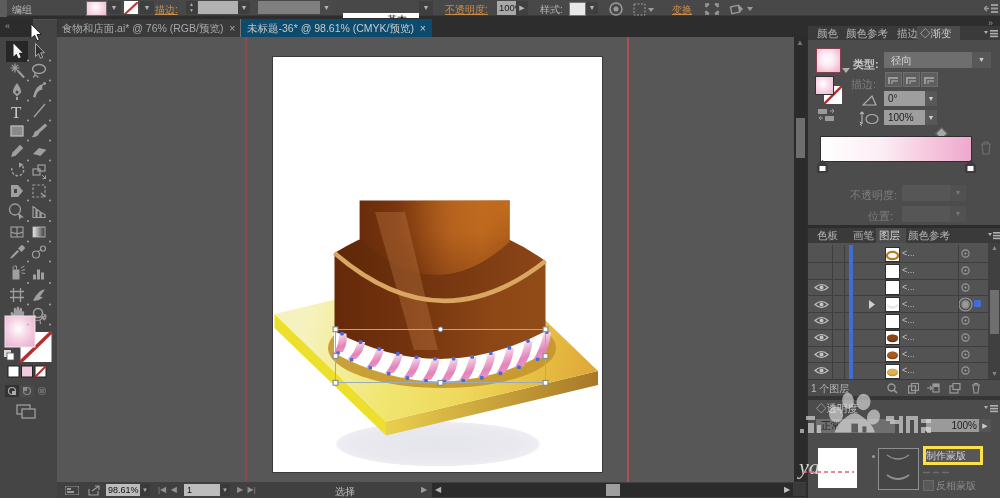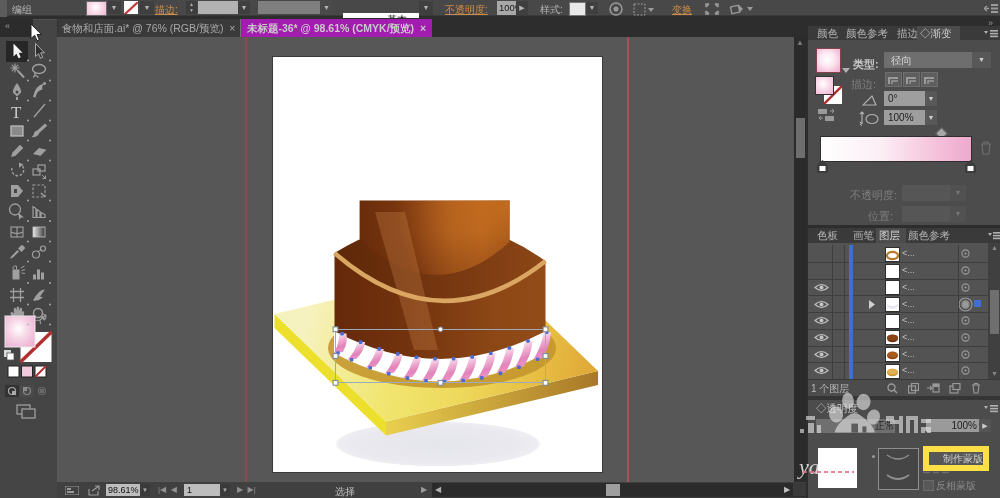--- a/index.html
+++ b/index.html
@@ -72,21 +72,21 @@
     <path d="M0,4.5 l5,0 M3,2 l-3,2.5 l3,2.5" stroke="#9a9a9a" stroke-width="1.3" fill="none"></path>
     <rect x="7" y="0" width="7" height="2" fill="#9a9a9a"></rect>
     <rect x="7" y="3.5" width="7" height="2" fill="#9a9a9a"></rect>
     <rect x="7" y="7" width="7" height="2" fill="#9a9a9a"></rect>
   </svg>
 
 <div class="abs" id="tabsrow"></div>
 <div class="abs" style="left:28px;top:19px;width:29px;height:18px;background:#505050;"></div>
 <div class="abs" style="left:36px;top:32px;width:18px;height:4px;background:#3a3a3a;"></div>
 <div class="doctab" style="left:57px;top:19px;width:183px;background:#3a3a3a;border-right:4px solid #737373;">食物和店面.ai* @ 76% (RGB/预览)&nbsp;&nbsp;×</div>
-<div class="doctab" style="left:241px;top:19px;width:191px;background:#a21caf;color:#c9c9c9;font-weight:bold;">未标题-36* @ 98.61% (CMYK/预览)&nbsp;&nbsp;×</div>
+<div class="doctab" style="left:241px;top:19px;width:191px;background:#0c4a6e;color:#c9c9c9;">未标题-36* @ 98.61% (CMYK/预览)&nbsp;&nbsp;×</div>
 
 <div class="abs" id="toolbar"></div>
 <div class="abs" style="left:0;top:19px;width:28px;height:18px;background:#2c2c2c;color:#9a9a9a;font-size:9px;line-height:14px;padding-left:5px;">«</div>
 <svg class="abs" style="left:0;top:36px;" width="57" height="462">
     <defs>
       <linearGradient id="tg" x1="0" y1="0" x2="1" y2="0">
         <stop offset="0" stop-color="#e8e8e8"></stop>
         <stop offset="1" stop-color="#3a3a3a"></stop>
       </linearGradient>
 <radialGradient id="fillG" cx="45%" cy="42%" r="65%">
@@ -581,30 +581,30 @@
     </svg>
 <div class="abs" style="left:0;top:379.6px;width:194px;height:4px;background:#353535;"></div>
 <div class="abs" style="left:0;top:384px;width:194px;height:98px;background:#4c4c4c;"></div>
 <div class="abs" style="left:8px;top:386px;font-size:10.5px;color:#c6c6c6;">◇透明度</div>
 <svg class="abs" style="left:176px;top:389px;" width="14" height="8">
       <path d="M0,1 l4,0 l-2,3 z" fill="#b0b0b0"></path>
       <rect x="6" y="0" width="8" height="1.6" fill="#b0b0b0"></rect>
       <rect x="6" y="2.8" width="8" height="1.6" fill="#b0b0b0"></rect>
       <rect x="6" y="5.6" width="8" height="1.6" fill="#b0b0b0"></rect>
     </svg>
-<div class="abs" style="left:8px;top:403px;width:74px;height:14px;background:#6f6f6f;color:#1d1d1d;font-size:10px;line-height:14px;padding-left:5px;text-align:right;">正常</div>
+<div class="abs" style="left:8px;top:403px;width:74px;height:14px;background:#6f6f6f;color:#1d1d1d;font-size:10px;line-height:14px;padding-left:5px;">正常</div>
 <div class="abs" style="left:118px;top:403px;width:51px;height:13px;background:#9a9a9a;color:#1d1d1d;font-size:10px;line-height:13px;text-align:right;padding-right:3px;">100%</div>
 <div class="abs" style="left:171px;top:403px;width:12px;height:13px;background:#555;color:#ccc;font-size:7px;line-height:13px;text-align:center;">▶</div>
 <div class="abs" style="left:10px;top:432px;width:39px;height:40px;background:#fff;"></div>
 <div class="abs" style="left:64px;top:439px;width:3px;height:3px;background:#9a9a9a;border-radius:50%;"></div>
 <div class="abs" style="left:70px;top:432px;width:39px;height:40px;background:#454545;border:1.5px solid #8f8f8f;"><svg width="39" height="40">
         <path d="M8,6 Q19,14 30,6" fill="none" stroke="#8f8f8f" stroke-width="1.5"></path>
         <path d="M8,26 Q19,34 30,26" fill="none" stroke="#8f8f8f" stroke-width="2"></path>
       </svg></div>
-<div class="abs" style="left:115px;top:430px;width:54px;height:13px;background:#575757;border:6px solid #fde047;color:#cfcfcf;font-size:10px;line-height:13px;text-align:right;">制作蒙版</div>
+<div class="abs" style="left:115px;top:430px;width:54px;height:13px;background:#575757;border:3px solid #fde047;color:#cfcfcf;font-size:10px;line-height:13px;text-align:left;">制作蒙版</div>
 <svg class="abs" style="left:115px;top:454px;" width="26" height="5">
       <path d="M0,2.5 l7,0 M10,2.5 l6,0 M19,2.5 l7,0" stroke="#6e6e6e" stroke-width="1.5"></path>
     </svg>
 <div class="abs" style="left:115px;top:464px;width:9px;height:9px;border:1px solid #6a6a6a;background:#585858;"></div>
 <div class="abs" style="left:128px;top:463px;font-size:10px;color:#8a8a8a;">反相蒙版</div>
 </div>
 
 <svg class="abs" style="left:790px;top:385px;" width="210" height="113">
   <g fill="#e6e6e6" opacity="0.62">
     <ellipse cx="46" cy="29.5" rx="7" ry="8" transform="rotate(-15 46 29.5)"></ellipse>

